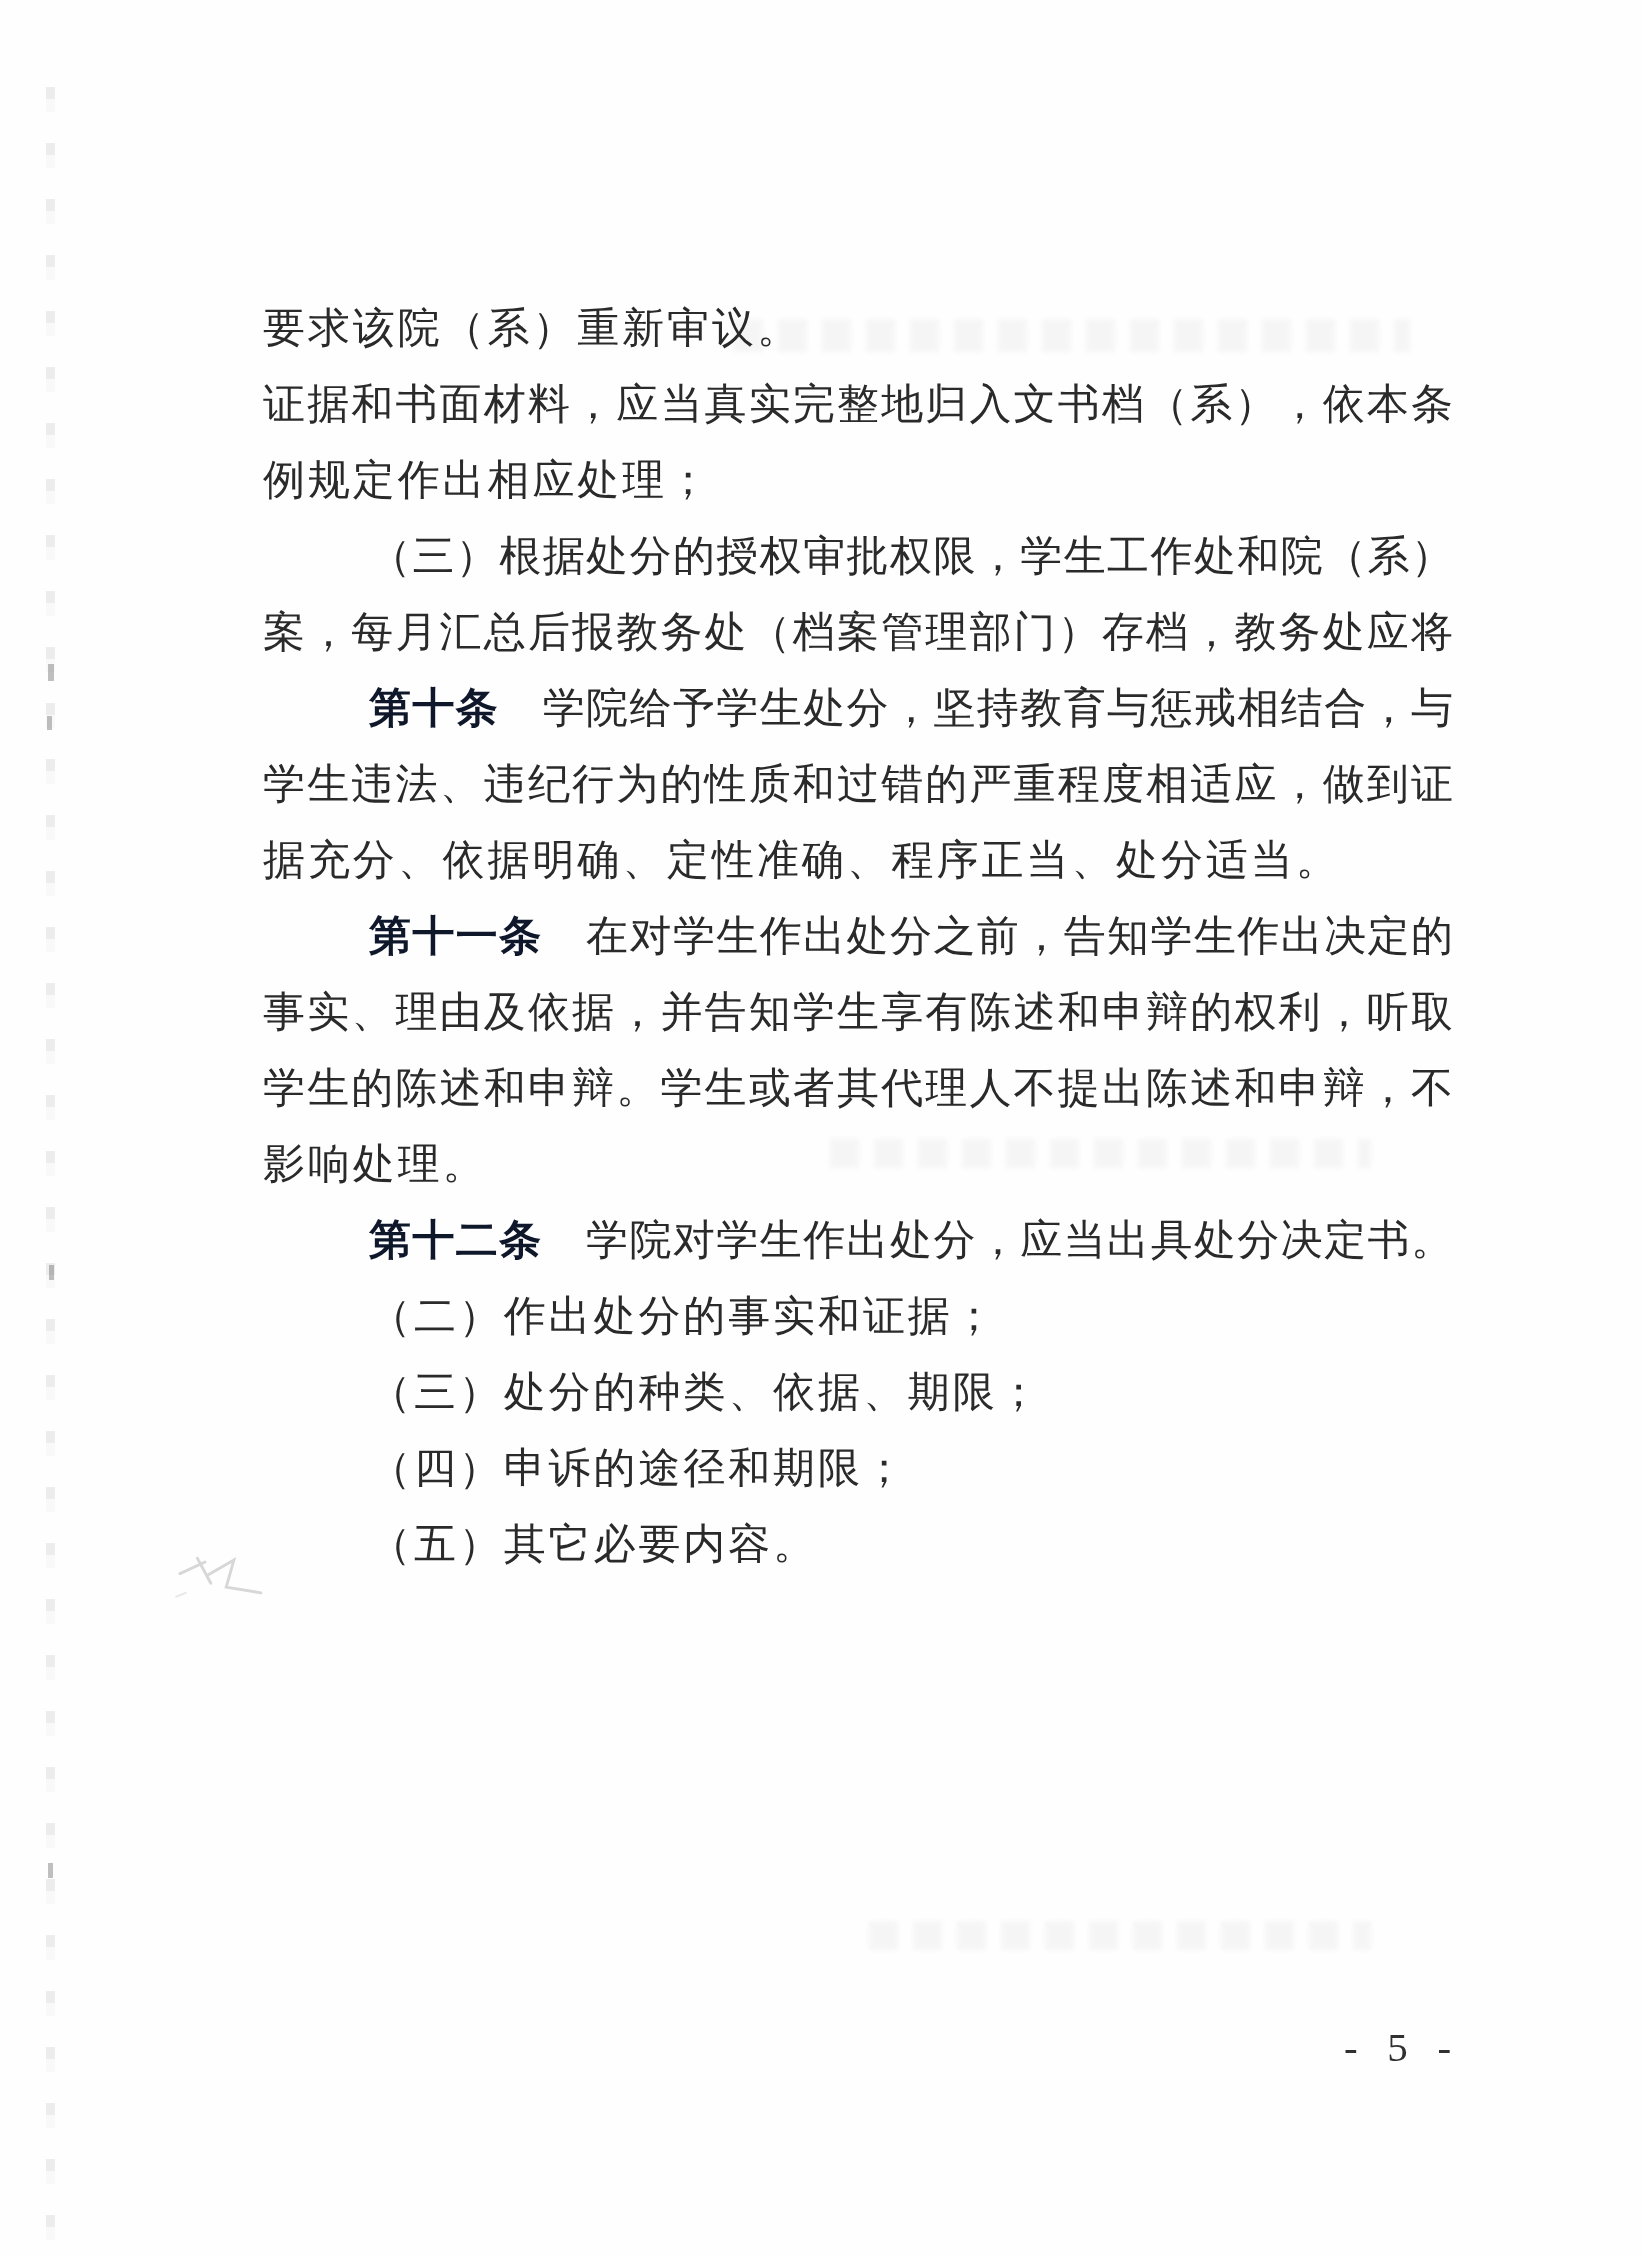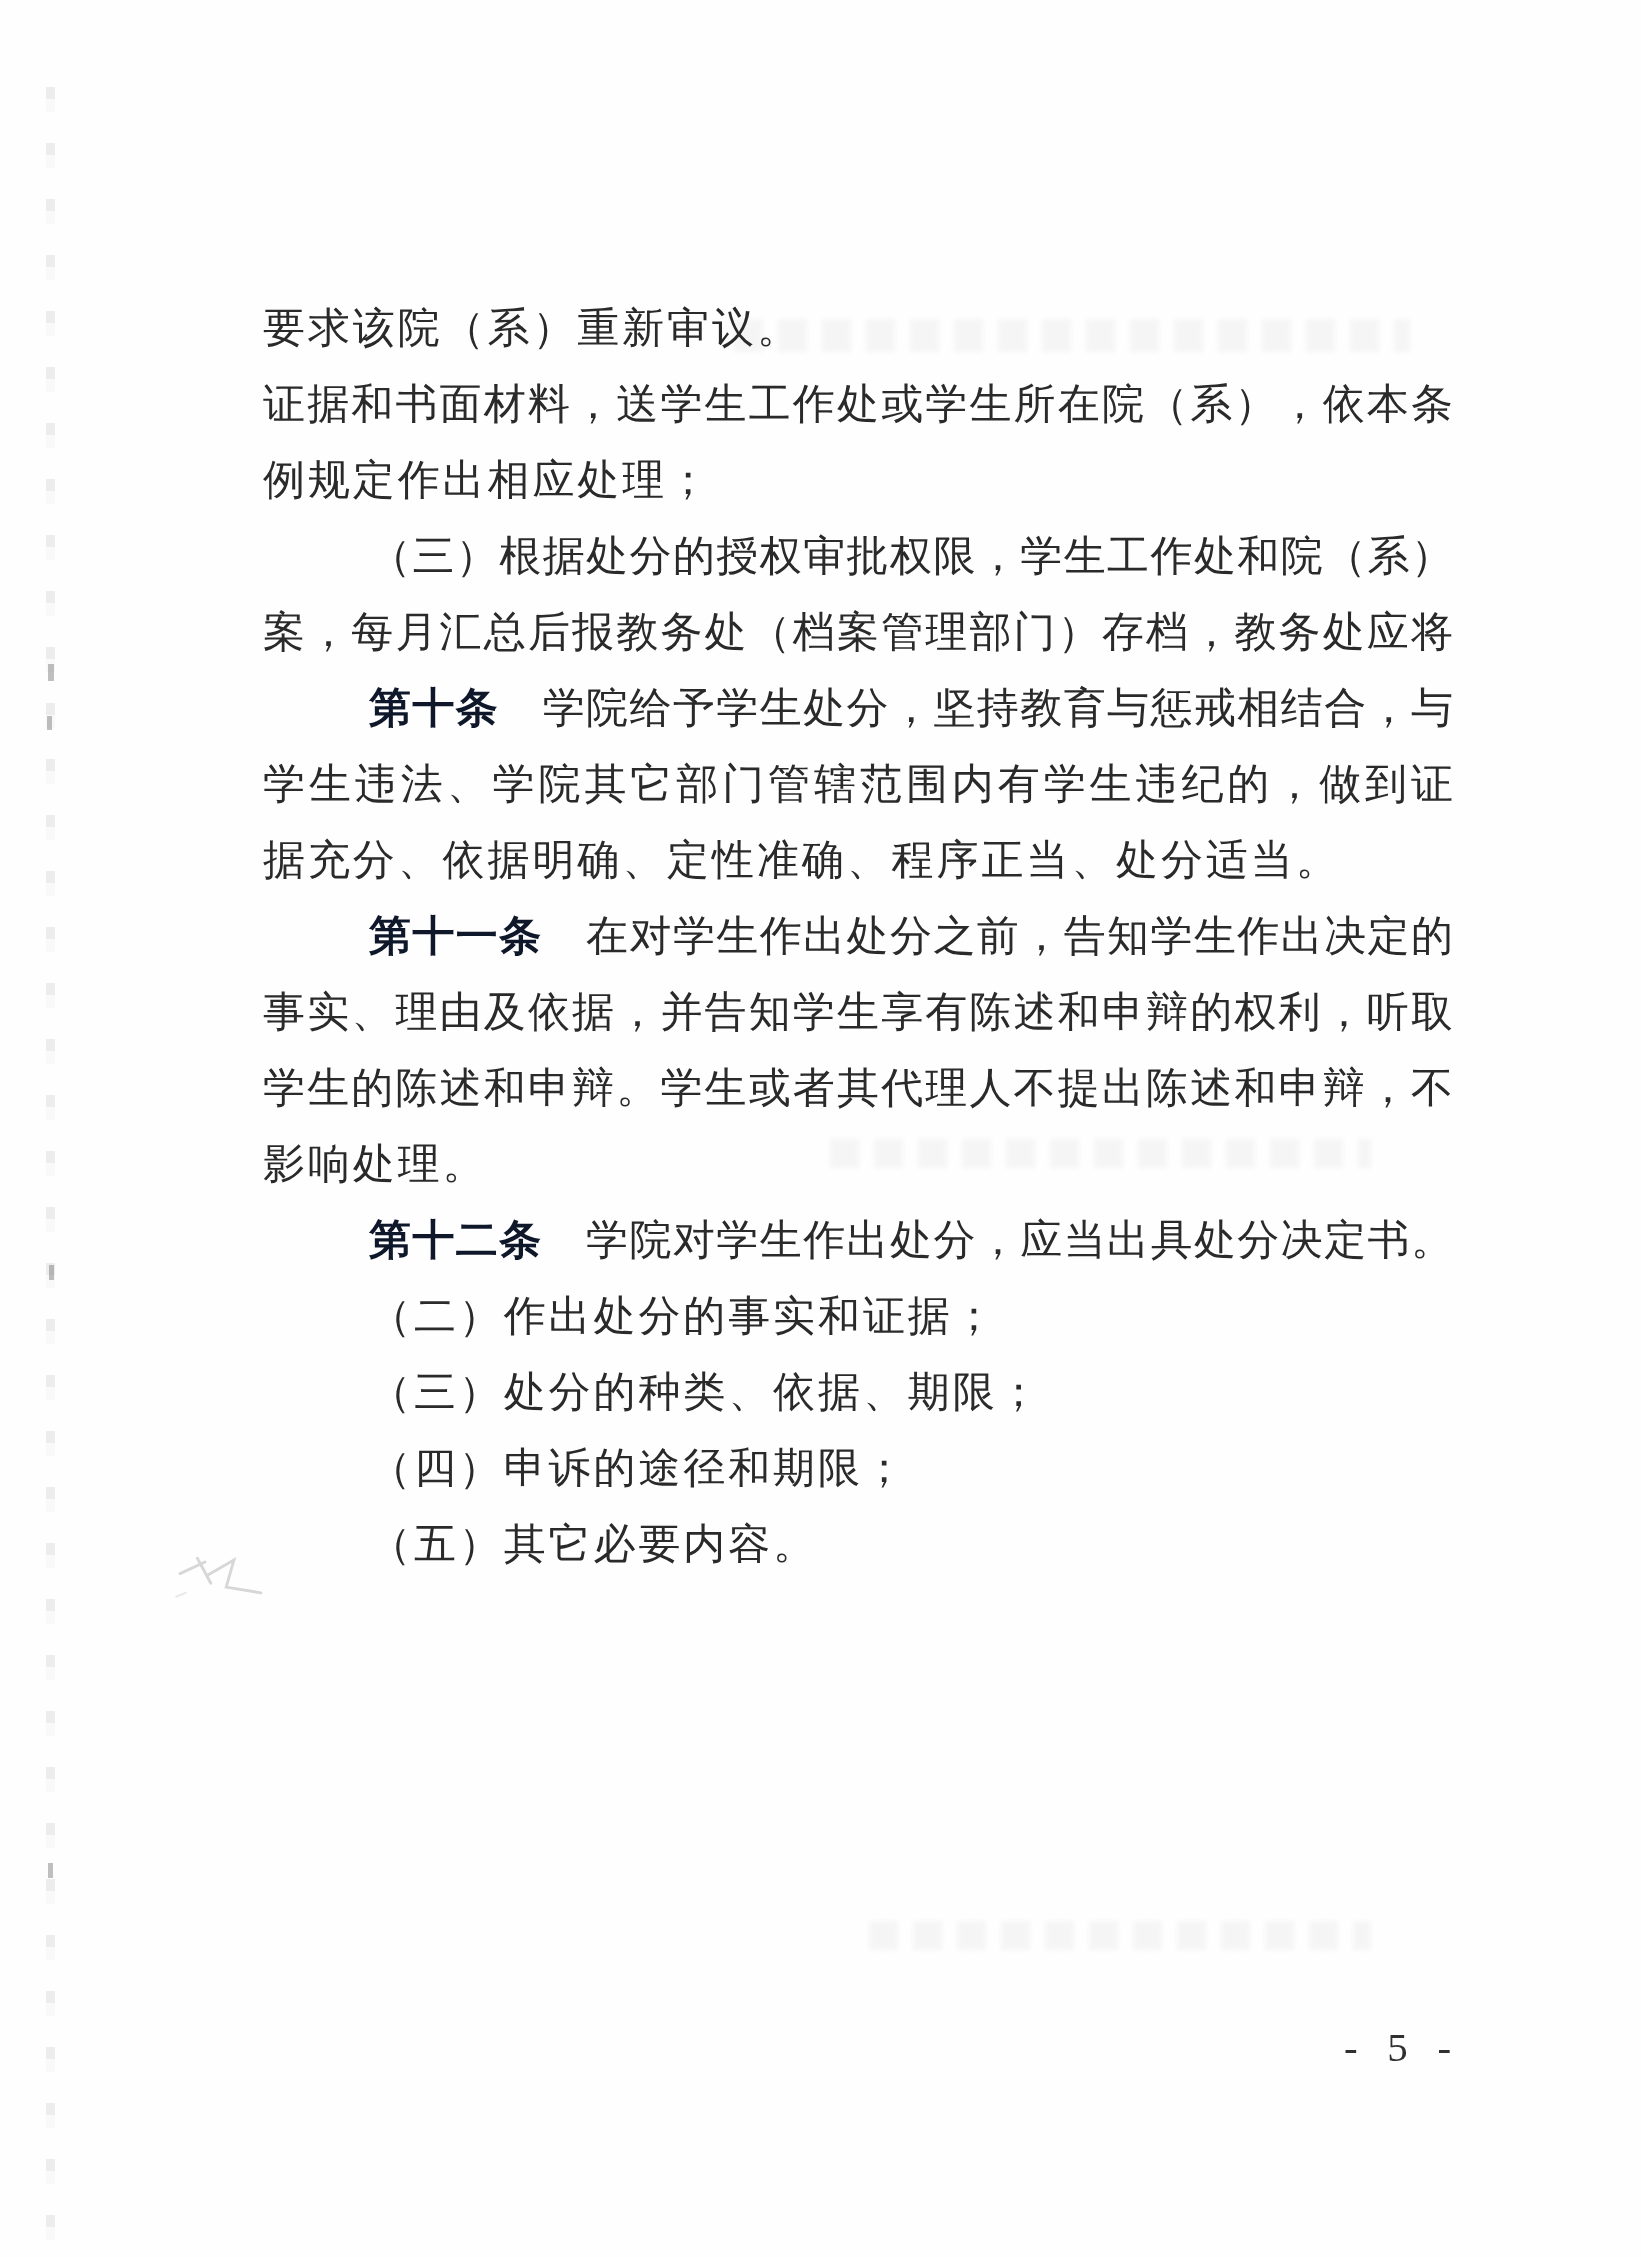--- a/index.html
+++ b/index.html
@@ -96,26 +96,26 @@
   <div class="bleed" style="left:830px; top:1139px; width:541px; height:29px;"></div>
   <div class="bleed" style="left:869px; top:1921px; width:502px; height:29px;"></div>
 
   <svg class="pencil-mark" viewBox="0 0 150 80">
     <path d="M8 38 L34 26 M26 22 L40 48 M36 40 L64 24 L56 52 L92 58" fill="none" stroke="#8f8f8f" stroke-width="3" stroke-linecap="round" opacity="0.7"></path>
     <path d="M4 62 L14 58" fill="none" stroke="#a5a5a5" stroke-width="2" stroke-linecap="round" opacity="0.5"></path>
   </svg>
 
   <div class="page-body">
     <div class="line"><span class="b"></span><span>要求该院（系）重新审议。</span></div>
-    <div class="line fill"><span class="b"></span><span>证据和书面材料，送学生工作处或学生所在院（系），依本条</span></div>
+    <div class="line fill"><span class="b"></span><span>证据和书面材料，应当真实完整地归入文书档（系），依本条</span></div>
     <div class="line"><span class="b"></span><span>例规定作出相应处理；</span></div>
     <div class="line indent fill"><span class="b"></span><span>（三）根据处分的授权审批权限，学生工作处和院（系）</span></div>
     <div class="line fill"><span class="b"></span><span>案，每月汇总后报教务处（档案管理部门）存档，教务处应将</span></div>
     <div class="line indent fill"><span class="b">第十条</span><span>　学院给予学生处分，坚持教育与惩戒相结合，与</span></div>
-    <div class="line fill"><span class="b"></span><span>学生违法、学院其它部门管辖范围内有学生违纪的，做到证</span></div>
+    <div class="line fill"><span class="b"></span><span>学生违法、违纪行为的性质和过错的严重程度相适应，做到证</span></div>
     <div class="line"><span class="b"></span><span>据充分、依据明确、定性准确、程序正当、处分适当。</span></div>
     <div class="line indent fill"><span class="b">第十一条</span><span>　在对学生作出处分之前，告知学生作出决定的</span></div>
     <div class="line fill"><span class="b"></span><span>事实、理由及依据，并告知学生享有陈述和申辩的权利，听取</span></div>
     <div class="line fill"><span class="b"></span><span>学生的陈述和申辩。学生或者其代理人不提出陈述和申辩，不</span></div>
     <div class="line"><span class="b"></span><span>影响处理。</span></div>
     <div class="line indent fill"><span class="b">第十二条</span><span>　学院对学生作出处分，应当出具处分决定书。</span></div>
     <div class="line indent"><span class="b"></span><span>（二）作出处分的事实和证据；</span></div>
     <div class="line indent"><span class="b"></span><span>（三）处分的种类、依据、期限；</span></div>
     <div class="line indent"><span class="b"></span><span>（四）申诉的途径和期限；</span></div>
     <div class="line indent"><span class="b"></span><span>（五）其它必要内容。</span></div>

